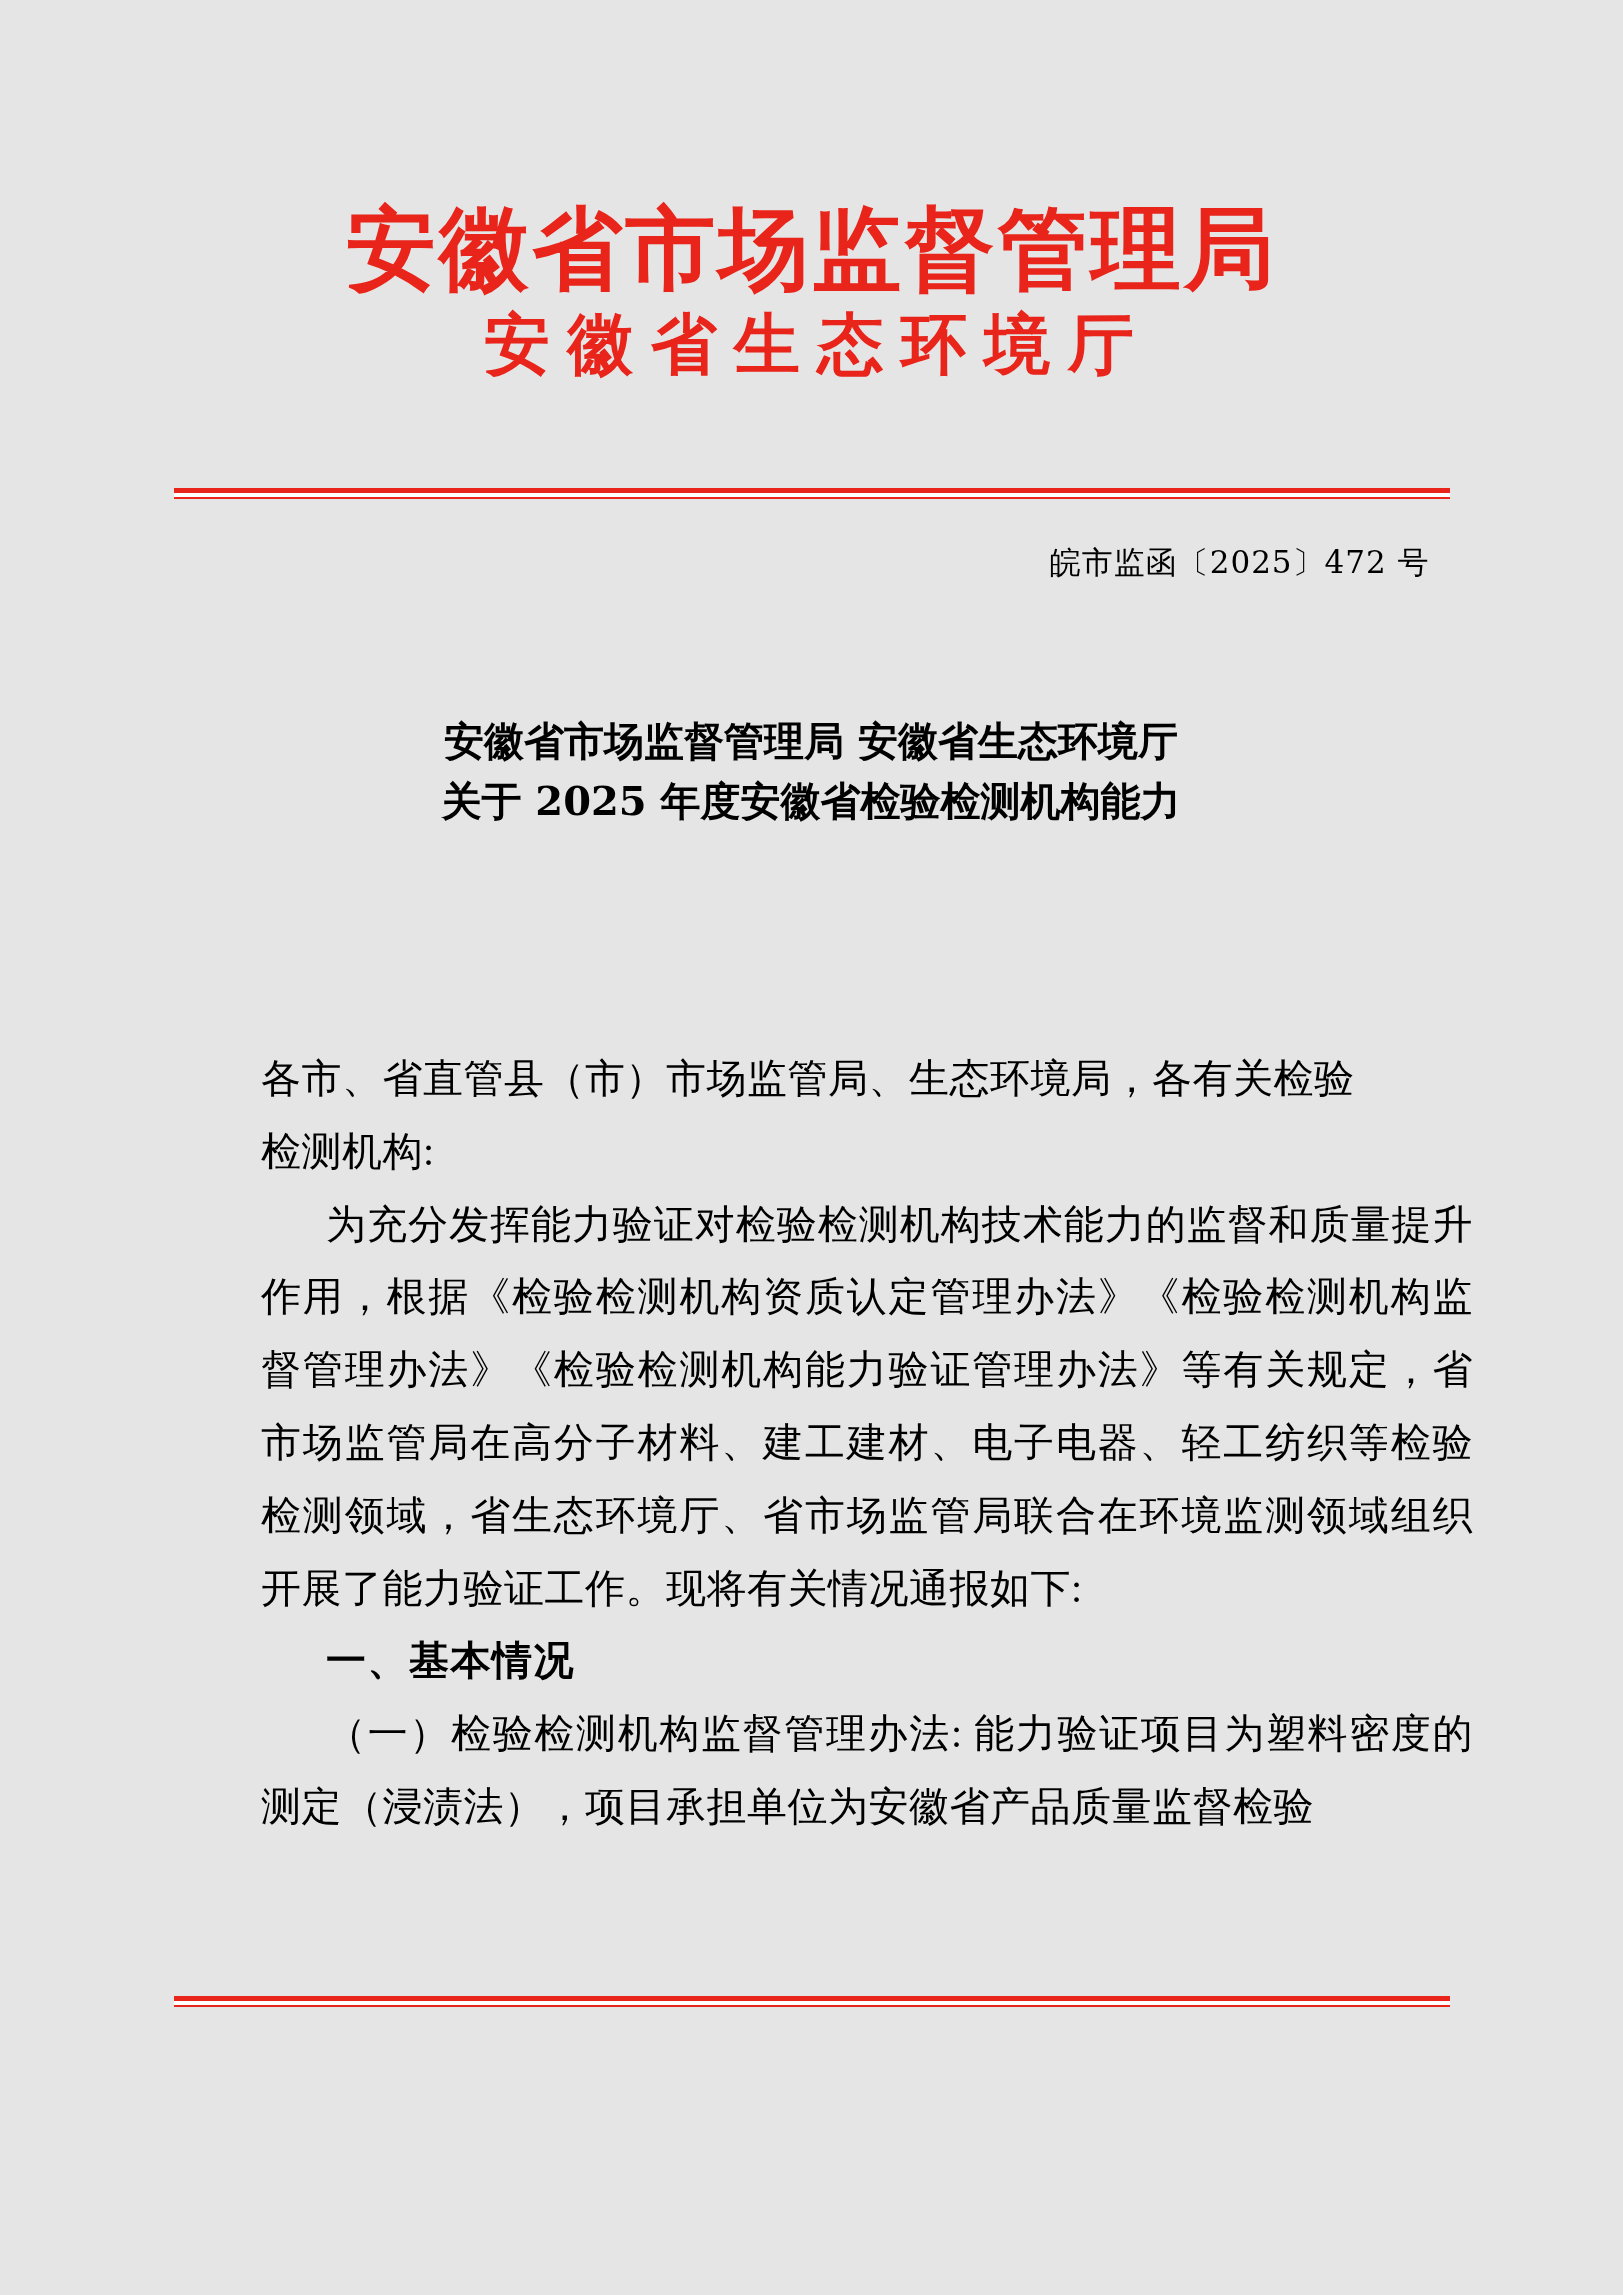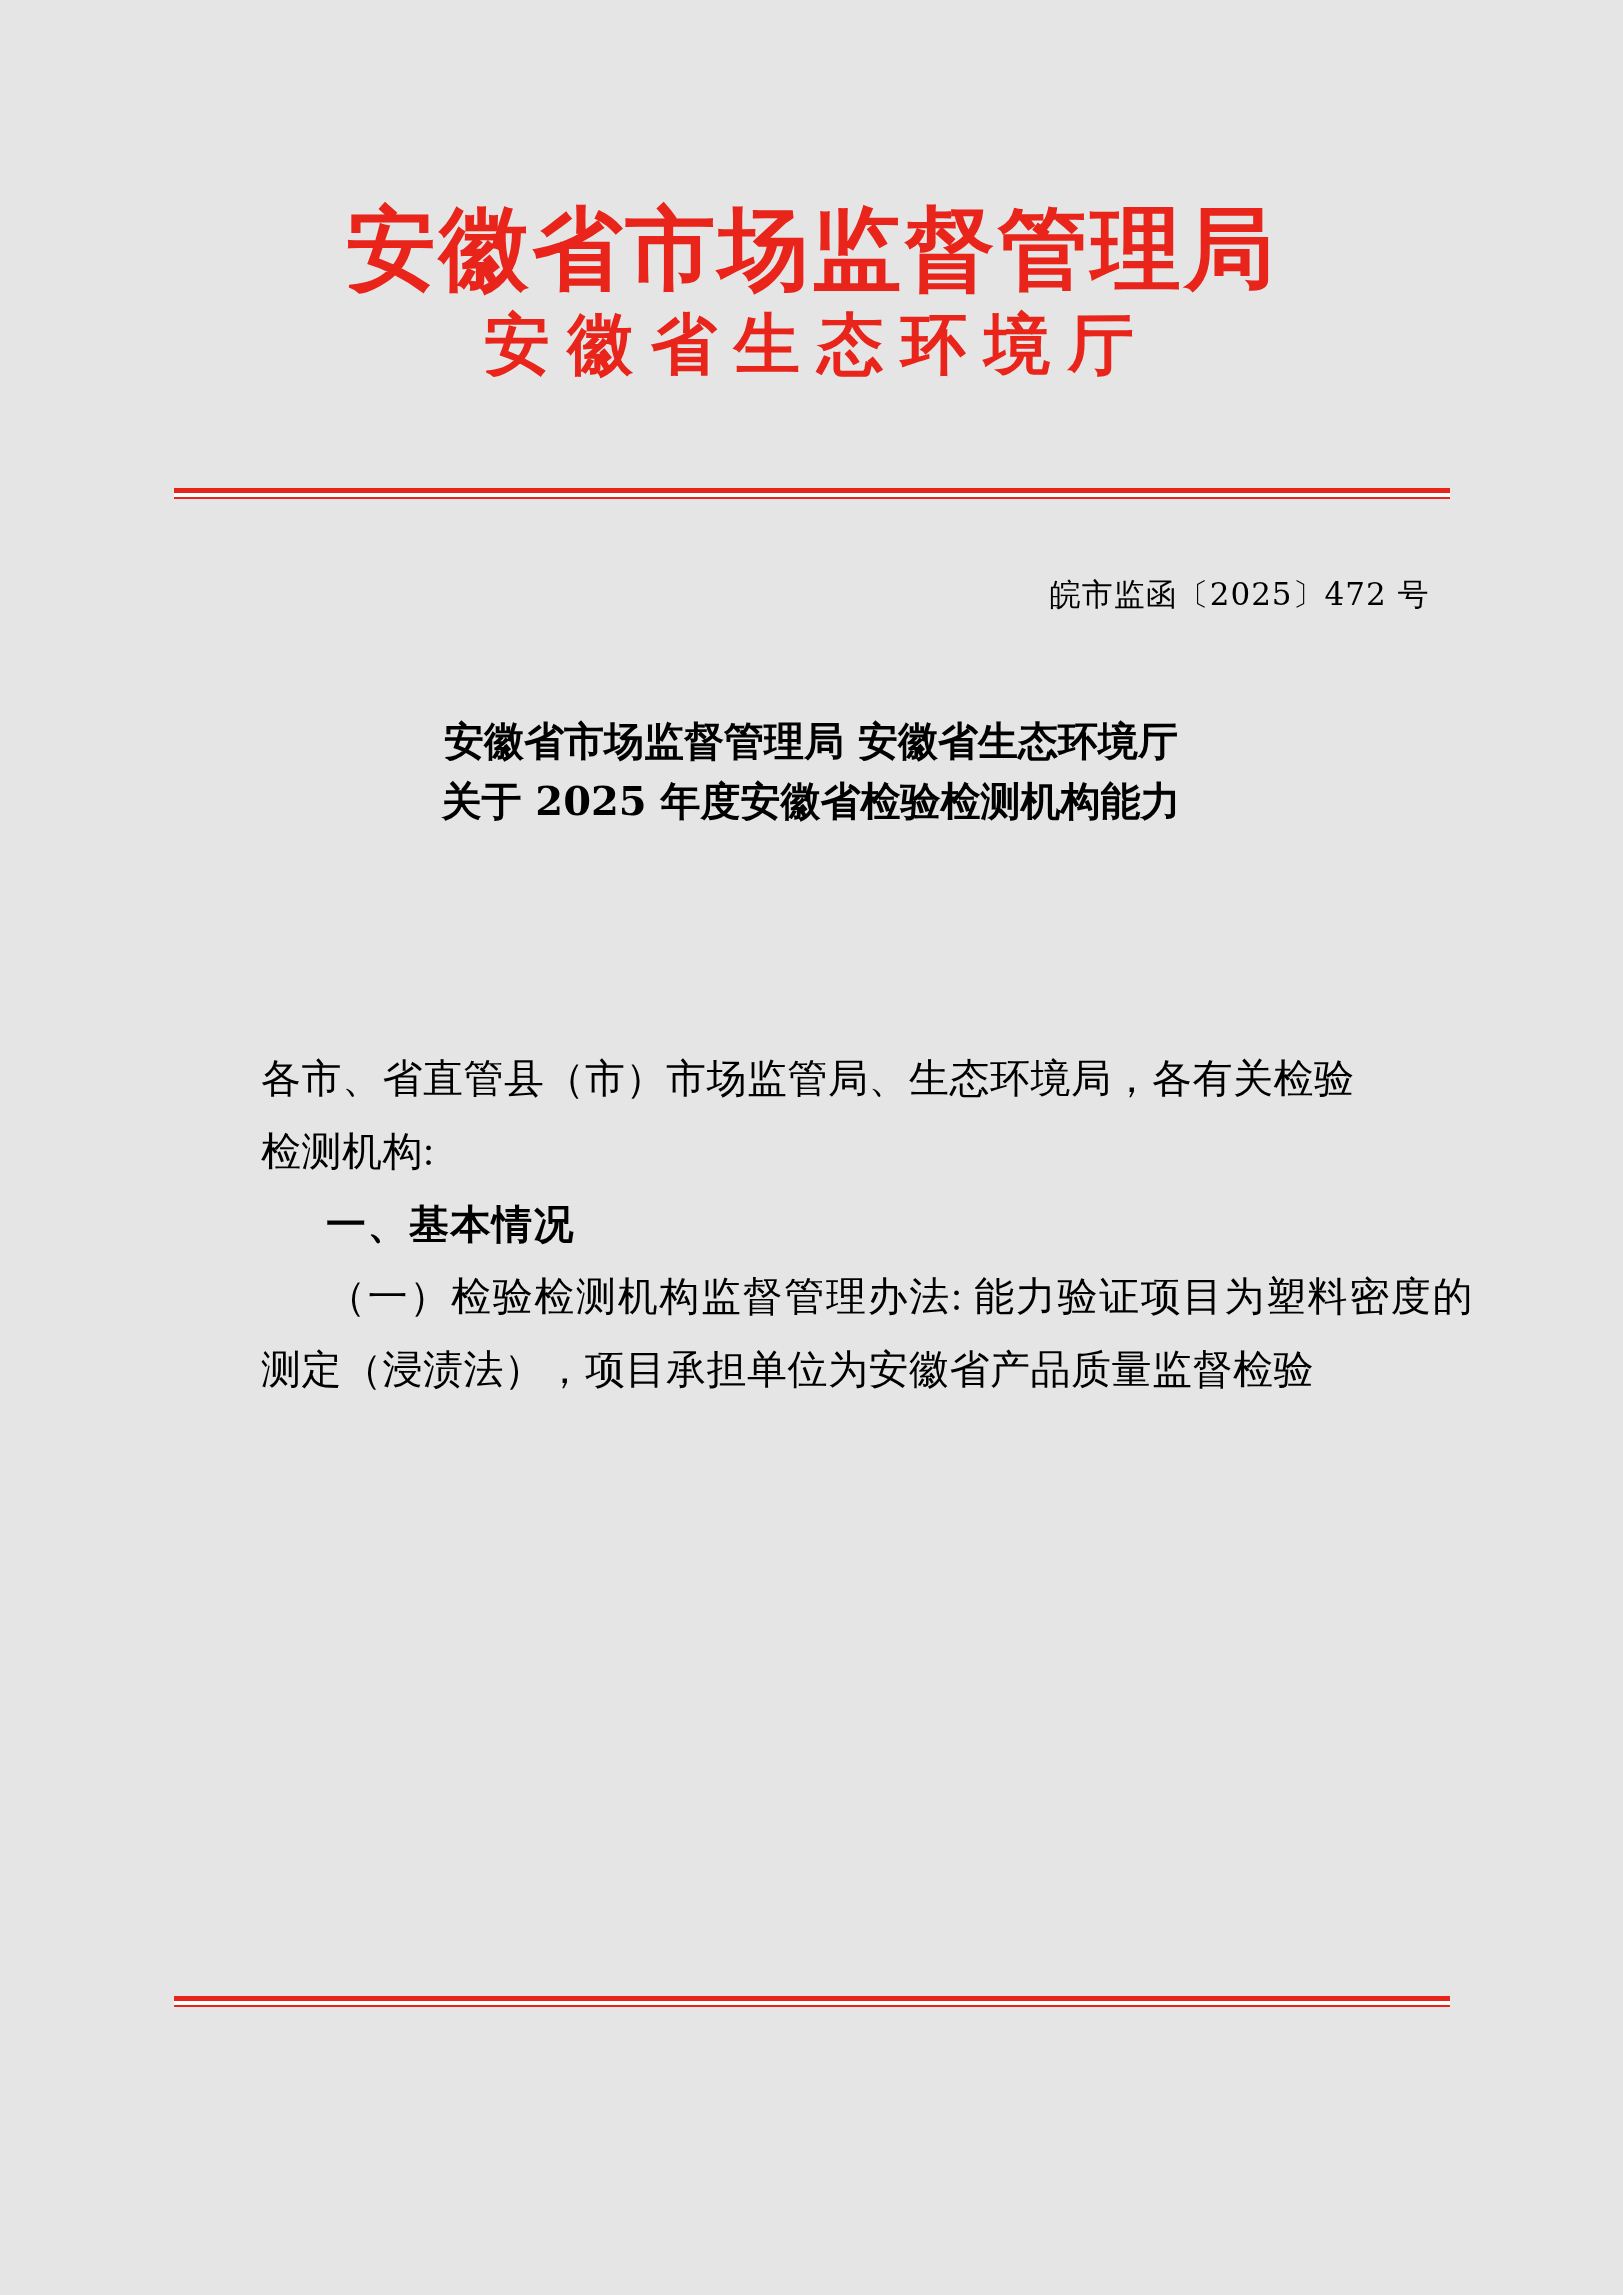--- a/index.html
+++ b/index.html
@@ -76,21 +76,20 @@
     left: 174px;
     top: 542px;
     width: 1276px;
     text-align: right;
     font-family: "DejaVu Serif", "Liberation Serif", serif;
     font-size: 31px;
     letter-spacing: 1px;
     color: #000000;
     padding-right: 20.4px;
     box-sizing: border-box;
-    margin-top: 32px;
   }
 
   
   .doc-title {
     position: absolute;
     left: 204px;
     top: 711px;
     width: 1214px;
     text-align: center;
     font-family: "DejaVu Serif", "Liberation Serif", serif;
@@ -157,20 +156,21 @@
   <div class="doc-number">皖市监函〔2025〕472 号</div>
 
   <div class="doc-title">
     <div>安徽省市场监督管理局  安徽省生态环境厅</div>
     <div>关于 2025 年度安徽省检验检测机构能力</div>
   </div>
 
   <div class="body-text">
     <p>各市、省直管县（市）市场监管局、生态环境局，各有关检验</p>
     <p>检测机构:</p>
+    <p class="indent2">为充分发挥能力验证对检验检测机构技术能力的监督和质量提升作用，根据《检验检测机构资质认定管理办法》《检验检测机构监督管理办法》《检验检测机构能力验证管理办法》等有关规定，省市场监管局在高分子材料、建工建材、电子电器、轻工纺织等检验检测领域，省生态环境厅、省市场监管局联合在环境监测领域组织开展了能力验证工作。现将有关情况通报如下:</p>
     <p class="section-head">一、基本情况</p>
     <p class="indent2">（一）检验检测机构监督管理办法: 能力验证项目为塑料密度的测定（浸渍法），项目承担单位为安徽省产品质量监督检验</p>
   </div>
 
   <div class="footer-rule-wrap">
     <div class="rule-thick"></div>
     <div class="rule-gap"></div>
     <div class="rule-thin"></div>
   </div>
 

